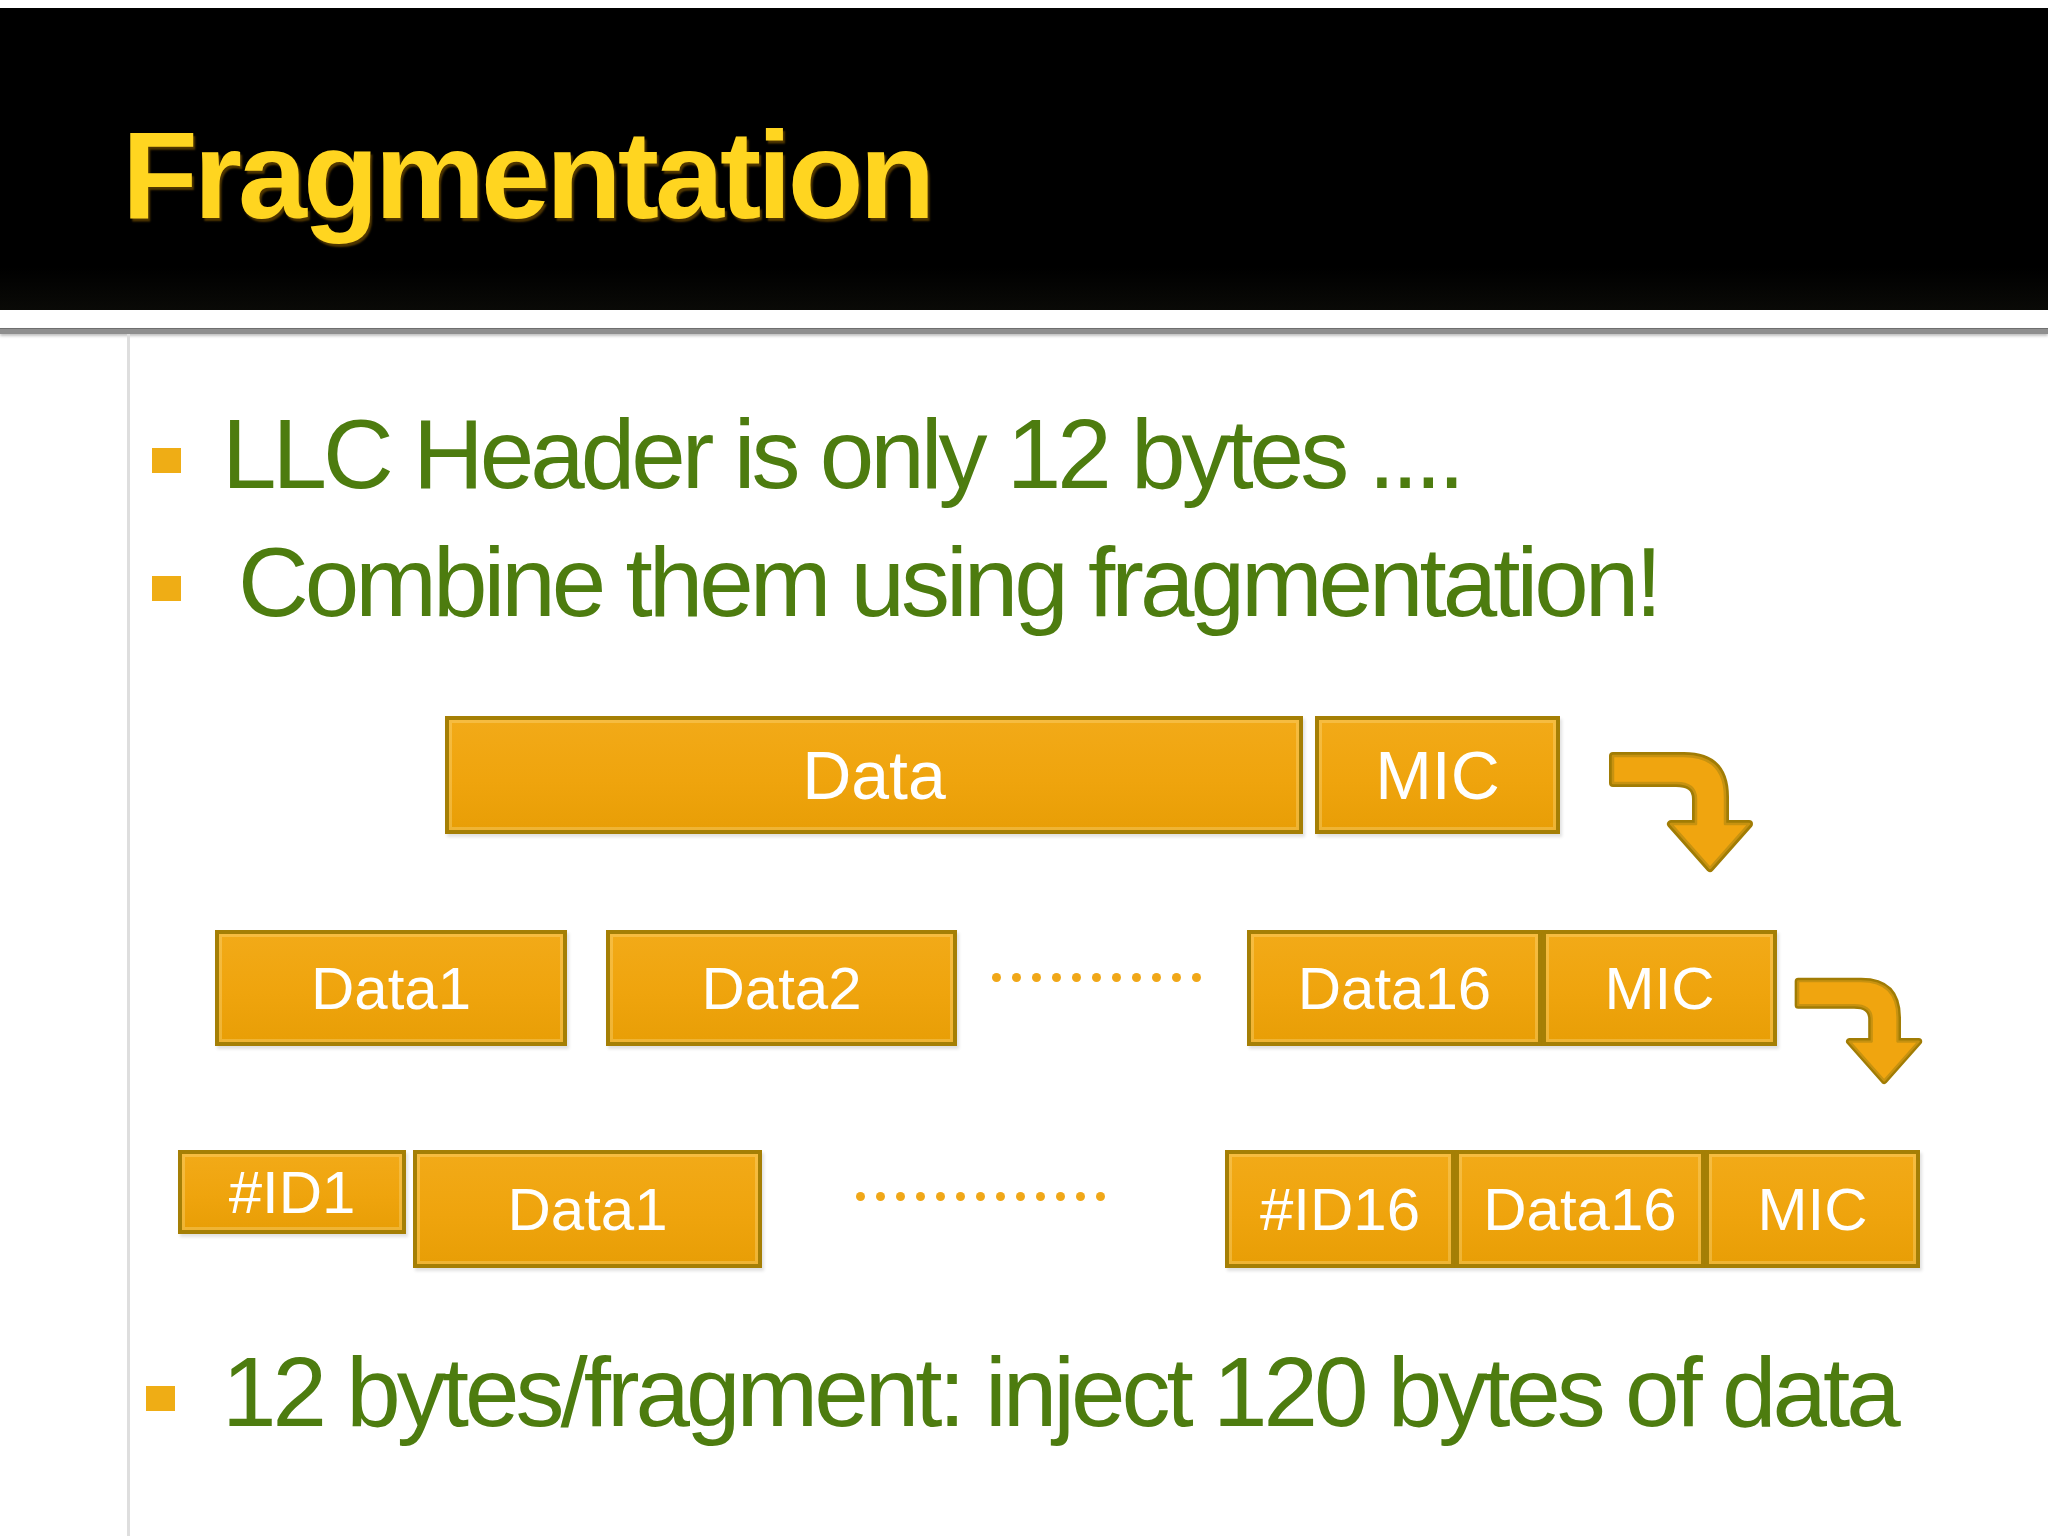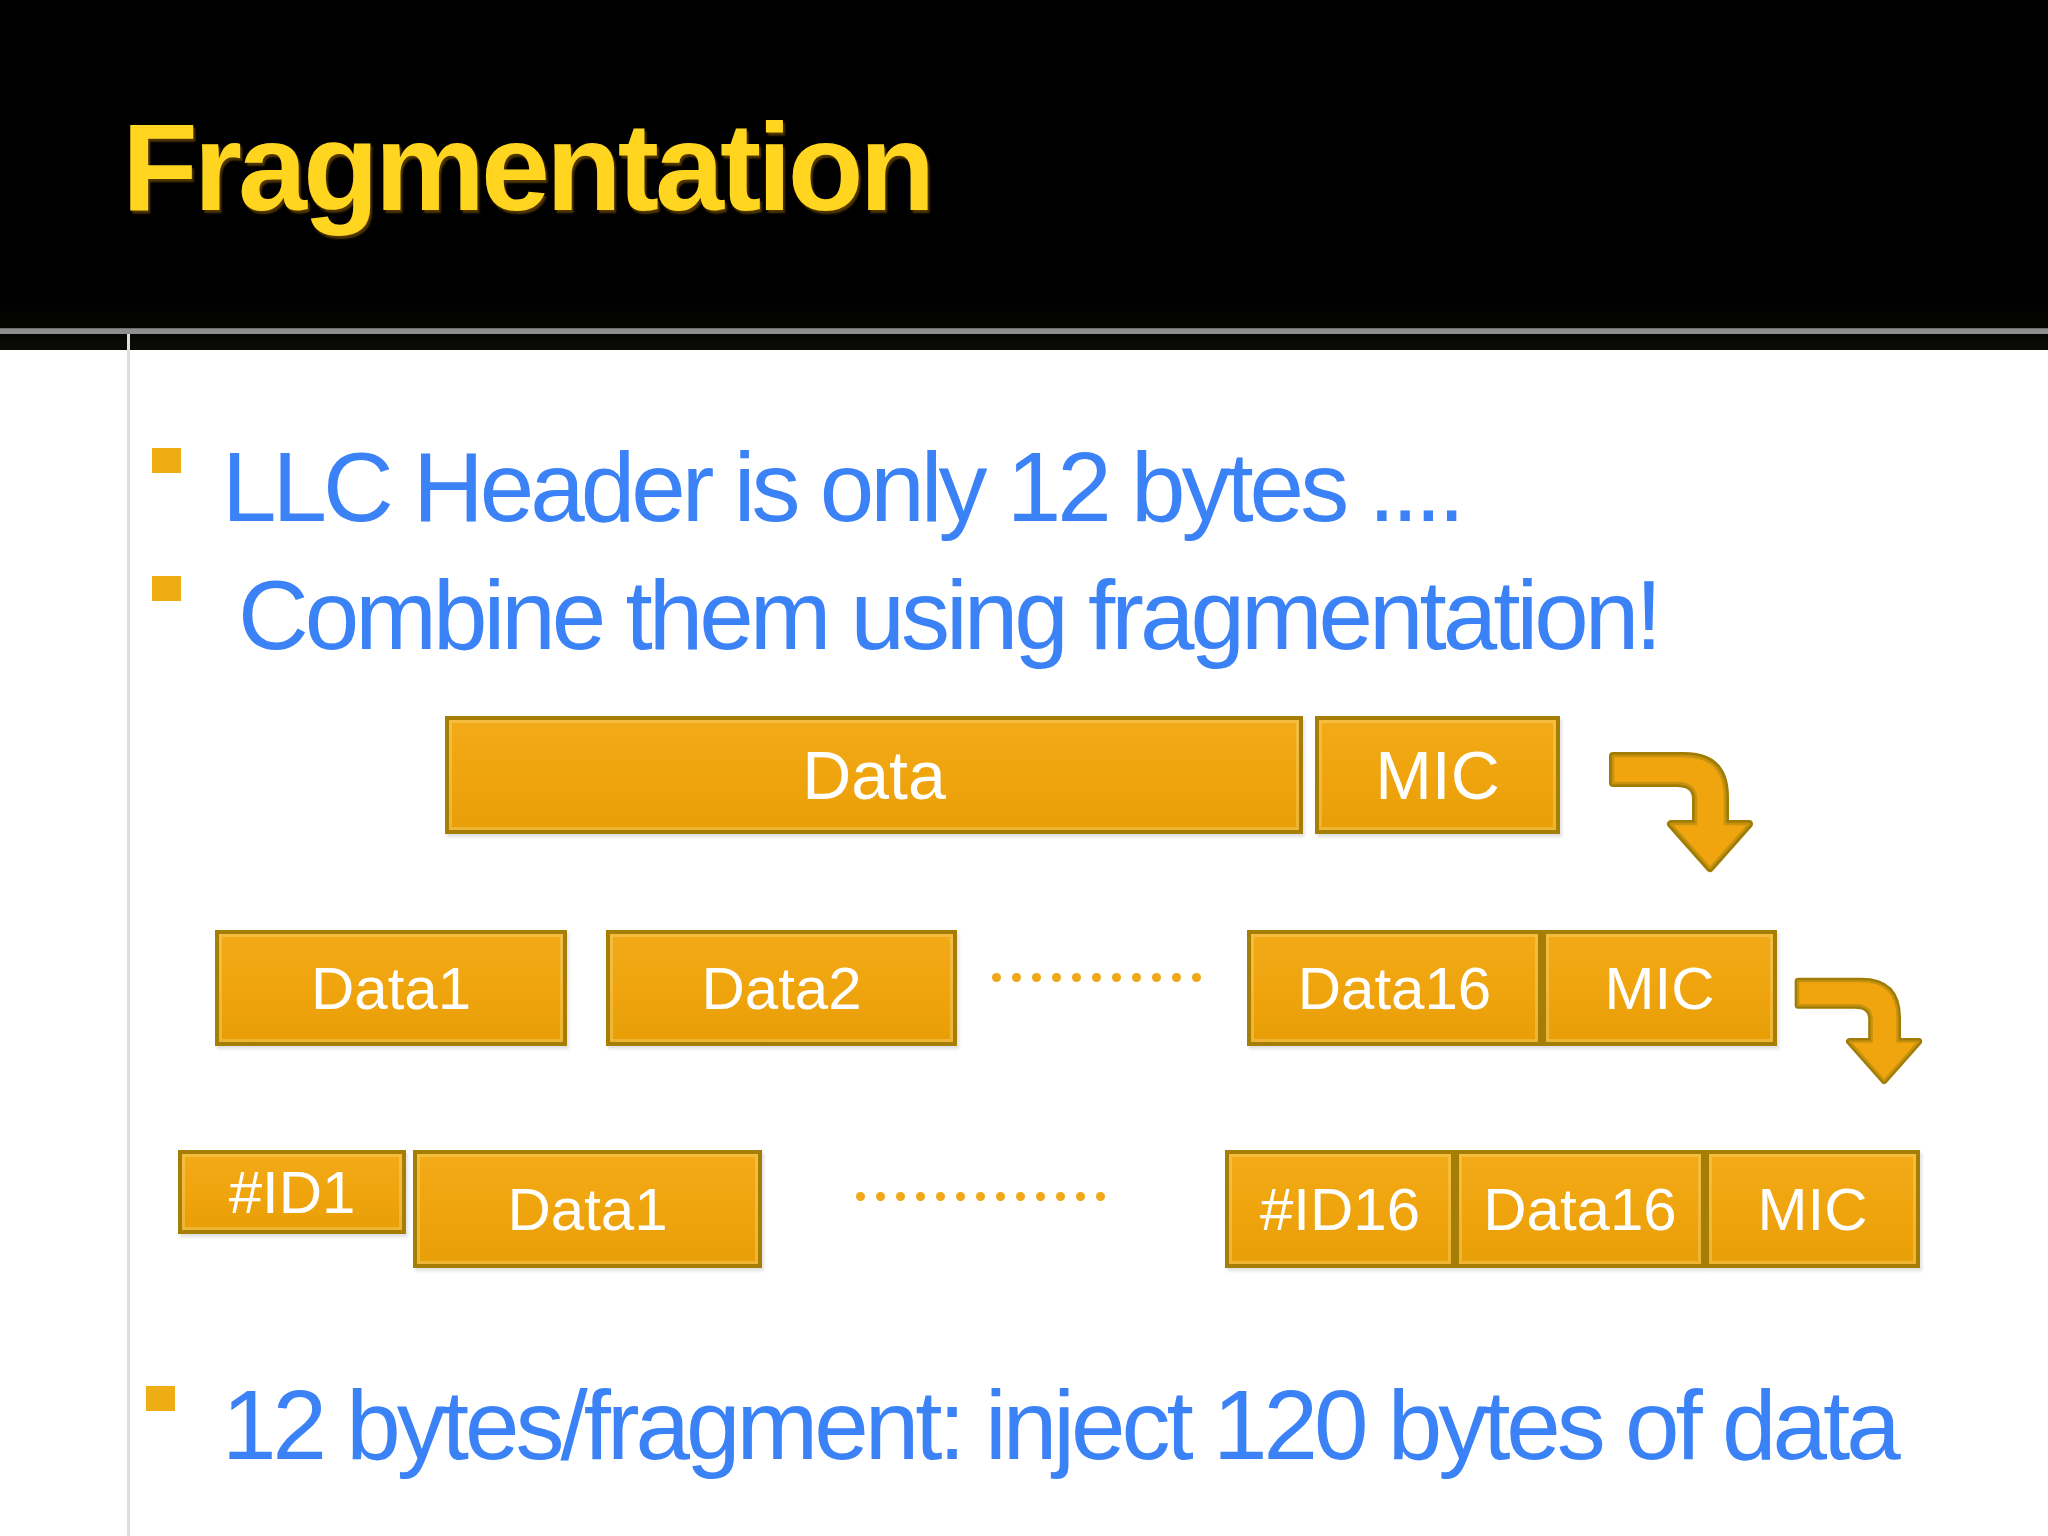--- a/index.html
+++ b/index.html
@@ -4,21 +4,21 @@
 <style>
   html,body { margin:0; padding:0; background:#ffffff; }
   body {
     width:2048px; height:1536px; position:relative; overflow:hidden;
     font-family:"Liberation Sans", sans-serif;
   }
   .abs { position:absolute; }
 
   
   .title-band {
-    left:0; top:0; width:2048px; height:350px;
+    left:0; top:8px; width:2048px; height:302px;
     background:linear-gradient(180deg,#000000 0%,#000000 86%,#0a0a07 100%);
     text-align:center;
   }
   .page-title {
     position:absolute; left:122px; top:96px; margin:0;
     font-size:124px; font-weight:700; letter-spacing:-4px;
     color:#FFD520;
     text-shadow:2px 3px 2px rgba(125,85,0,0.65), 0 5px 7px rgba(0,0,0,0.55);
     white-space:nowrap;
   }
@@ -30,22 +30,22 @@
   .left-rule {
     left:127px; top:334px; width:3px; height:1202px;
     background:#dedede;
   }
 
   
   .bullet-square {
     width:29px; height:25px; background:#EFAD15;
   }
   .bullet-text {
-    font-size:98px; letter-spacing:-4px; color:#3b82f6;
-    line-height:1.08; white-space:nowrap;margin-top:33px;
+    font-size:98px; letter-spacing:-4px; color:#4d7c0f;
+    line-height:1.08; white-space:nowrap;
   }
 
   
   .cell {
     position:absolute; box-sizing:border-box;
     border:4px solid #A57F05;
     background:linear-gradient(180deg,#F2AA18 0%,#EFA40D 55%,#E89E06 100%);
     box-shadow:inset 0 0 0 3px rgba(255,233,160,0.30), 2px 3px 3px rgba(0,0,0,0.12);
     display:flex; align-items:center; justify-content:center;
     color:#ffffff; white-space:nowrap;

